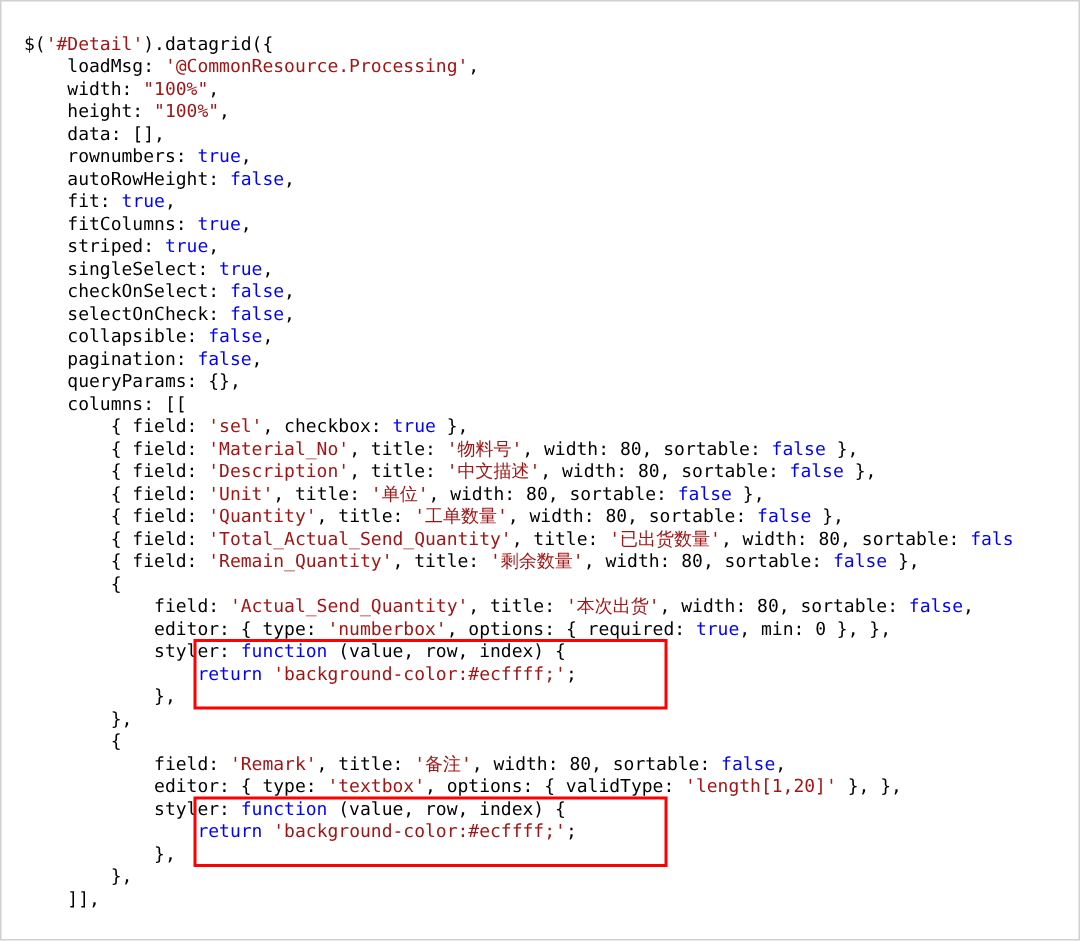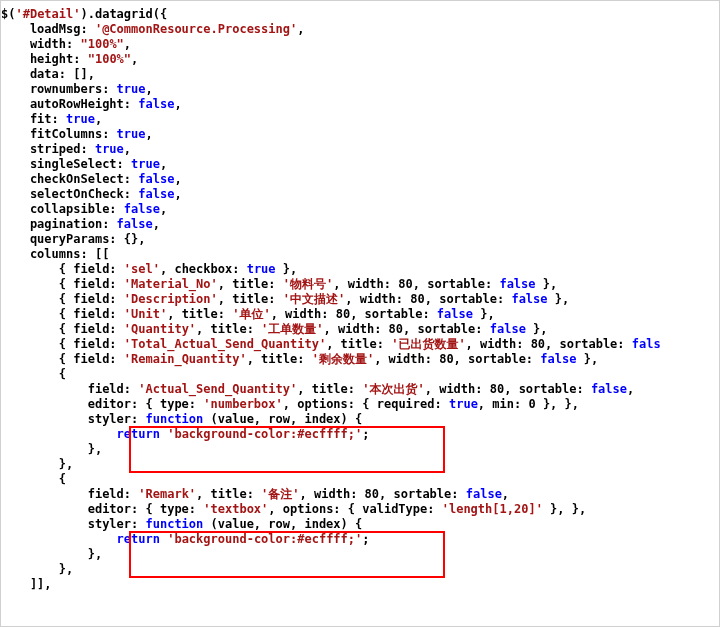--- a/index.html
+++ b/index.html
@@ -14,24 +14,23 @@
   .container {
     position: relative;
     width: 720px;
     height: 627px;
     border: 1px solid #d0d0d0;
     box-sizing: border-box;
     overflow: hidden;
     padding: 6px 0 0 0;
   }
   pre {
-    margin: 0;
+    margin: 15px;
     white-space: pre;
     font-family: inherit;
-    font-weight: bold;
   }
   .s  { color: #a31515; } 
   .k  { color: #0000ff; }
   .red-box {
     position: absolute;
     border: 2px solid #ff0000;
     box-sizing: border-box;
     pointer-events: none;
   }
 </style>

